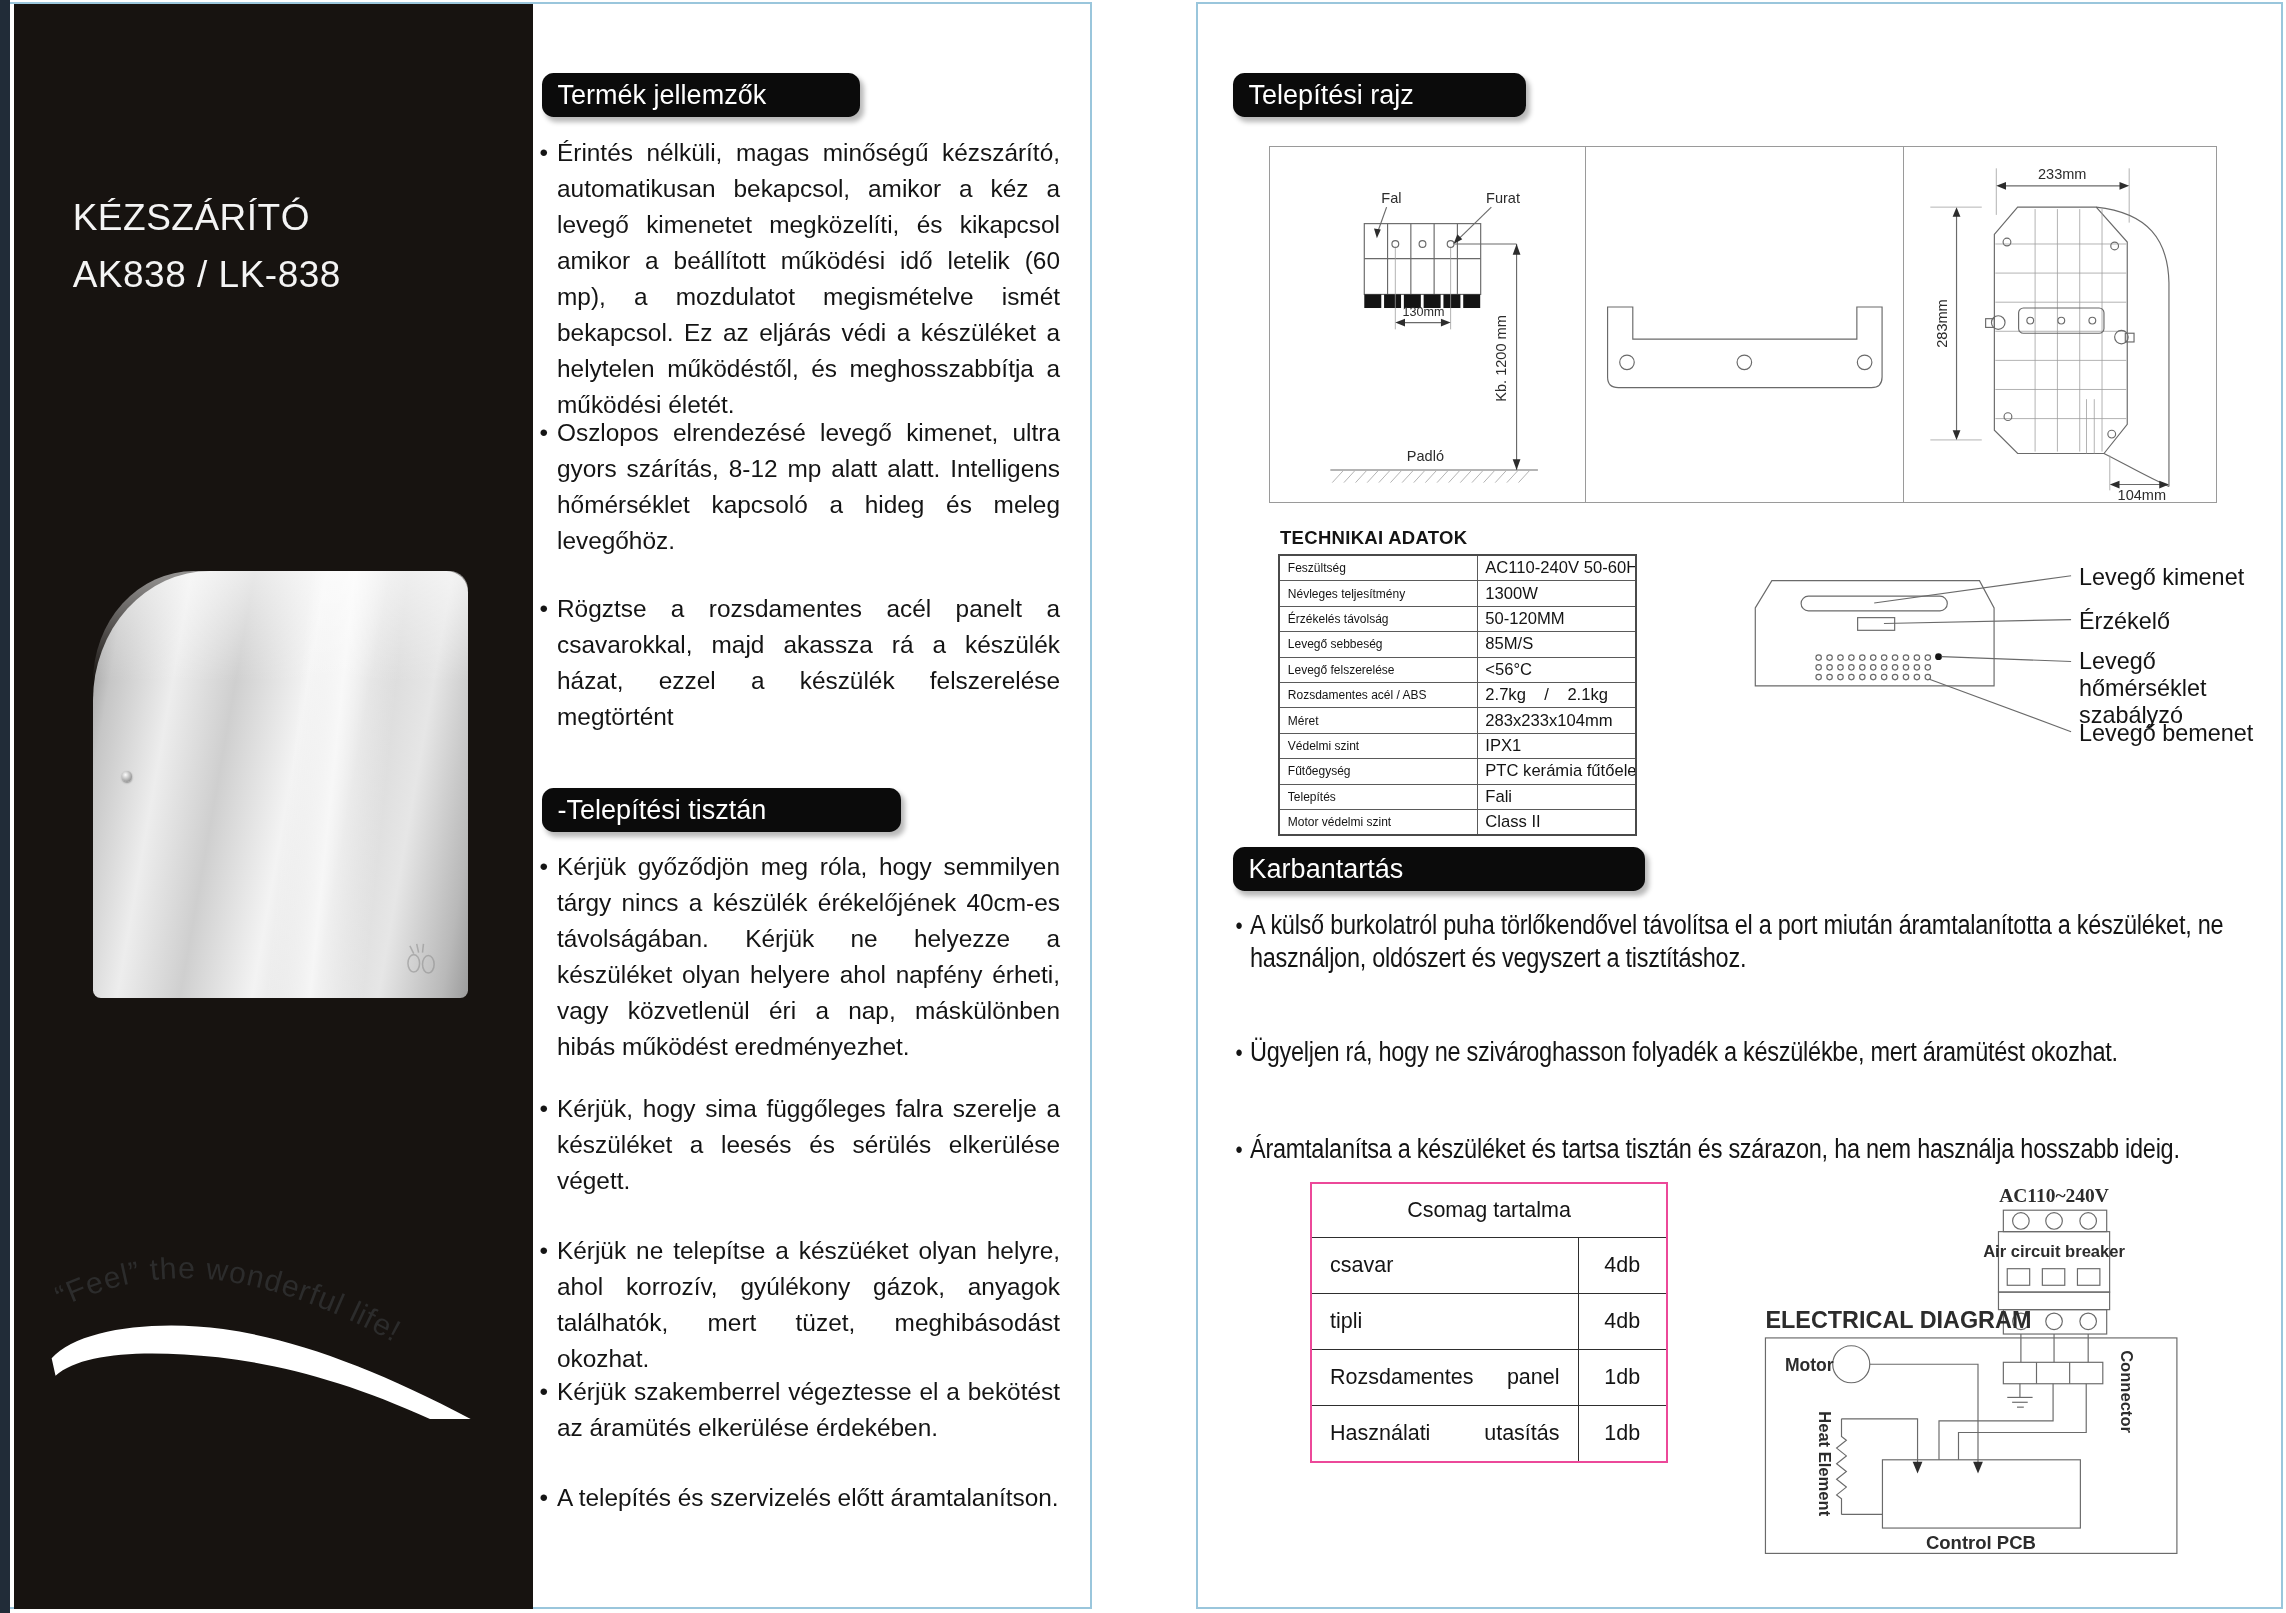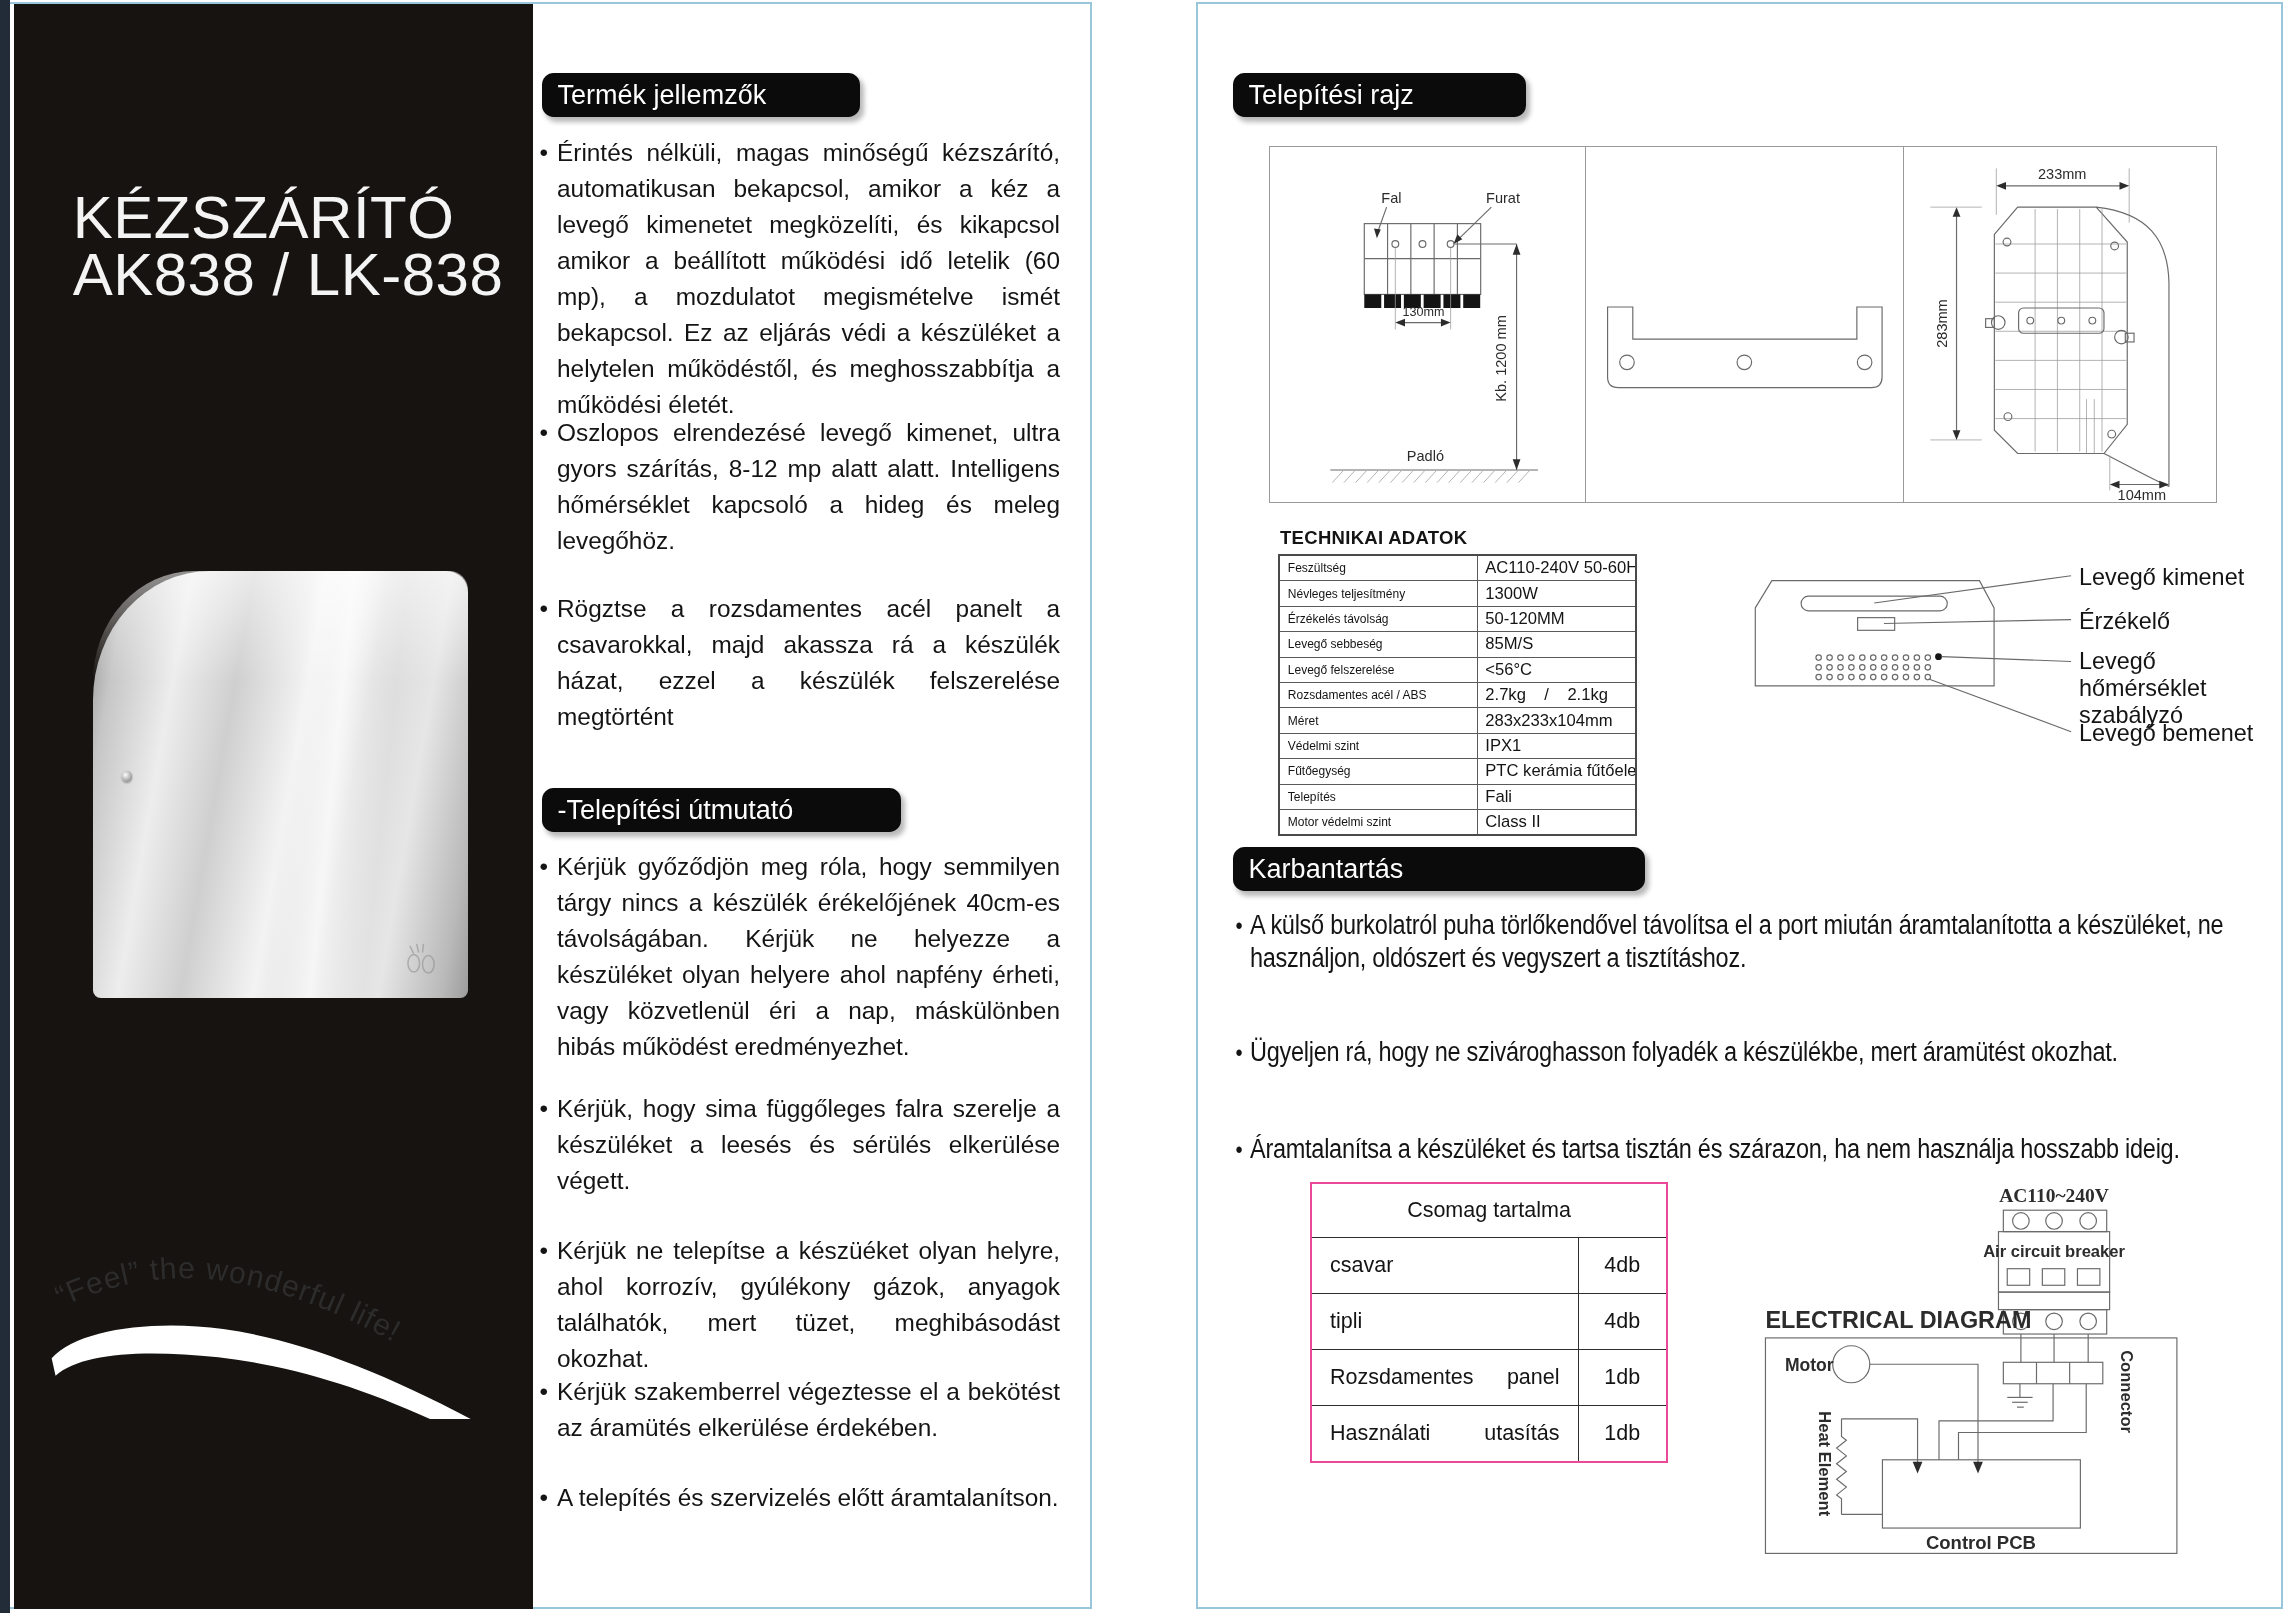--- a/index.html
+++ b/index.html
@@ -4,21 +4,21 @@
 <style>
   html,body{margin:0;padding:0;background:#ffffff;}
   .canvas{position:relative;width:2287px;height:1613px;background:#fff;overflow:hidden;
           font-family:"Liberation Sans",sans-serif;color:#141414;}
   .abs{position:absolute;}
   .page{position:absolute;top:2px;height:1607px;border:2px solid #9ac6dc;box-sizing:border-box;background:#fff;}
   #pageL{left:5.9px;width:1086px;}
   #pageR{left:1196px;width:1087px;}
   .edge{position:absolute;left:0;top:0;width:9.8px;height:1613px;background:#212c38;}
   .sidebar{position:absolute;left:13.7px;top:3.9px;width:519px;height:1605px;background:#171310;}
-  .side-title{position:absolute;left:59px;top:185px;color:#f4f4f4;font-size:60px;line-height:57px;letter-spacing:0.5px;}
+  .side-title{position:absolute;left:59px;top:185px;color:#f4f4f4;font-size:37px;line-height:57px;letter-spacing:0.5px;}
   
   .dryer{position:absolute;left:93px;top:571px;width:375px;height:427px;
     background:linear-gradient(100deg,#8f8f8f 0%,#c6c6c6 8%,#ededed 22%,#cfcfcf 36%,#f3f3f3 52%,#d8d8d8 66%,#e6e6e6 80%,#b9b9b9 94%,#9c9c9c 100%);
     border-radius:117px 21.5px 7.8px 7.8px / 129px 21.5px 7.8px 7.8px;}
   .dryer:before{content:"";position:absolute;left:52%;top:0;width:26%;height:100%;
     background:linear-gradient(90deg,rgba(255,255,255,0) 0%,rgba(255,255,255,.75) 45%,rgba(255,255,255,0) 100%);
     transform:skewX(-6deg);}
   .dryer:after{content:"";position:absolute;left:0;top:0;width:100%;height:26%;
     background:linear-gradient(180deg,rgba(255,255,255,.55),rgba(255,255,255,0));
     border-radius:117px 21.5px 0 0 / 129px 21.5px 0 0;}
@@ -97,21 +97,21 @@
   </div>
 
   <div class="badge" style="left:542px;top:73px;width:318px;">
     <span>Termék jellemzők</span>
   </div>
   <p class="para" style="top:135px;">Érintés nélküli, magas minőségű kézszárító, automatikusan bekapcsol, amikor a kéz a levegő kimenetet megközelíti, és kikapcsol amikor a beállított működési idő letelik (60 mp), a mozdulatot megismételve ismét bekapcsol. Ez az eljárás védi a készüléket a helytelen működéstől, és meghosszabbítja a működési életét.</p>
   <p class="para" style="top:415px;">Oszlopos elrendezésé levegő kimenet, ultra gyors szárítás, 8-12 mp alatt alatt. Intelligens hőmérséklet kapcsoló a hideg és meleg levegőhöz.</p>
   <p class="para" style="top:591px;">Rögztse a rozsdamentes acél panelt a csavarokkal, majd akassza rá a készülék házat, ezzel a készülék felszerelése megtörtént</p>
 
   <div class="badge" style="left:542px;top:788px;width:359px;">
-    <span>-Telepítési útmutató</span>
+    <span>-Telepítési tisztán</span>
   </div>
   <p class="para" style="top:849px;">Kérjük győződjön meg róla, hogy semmilyen tárgy nincs a készülék érékelőjének 40cm-es távolságában. Kérjük ne helyezze a készüléket olyan helyere ahol napfény érheti, vagy közvetlenül éri a nap, máskülönben hibás működést eredményezhet.</p>
   <p class="para" style="top:1091px;">Kérjük, hogy sima függőleges falra szerelje a készüléket a leesés és sérülés elkerülése végett.</p>
   <p class="para" style="top:1233px;">Kérjük ne telepítse a készüéket olyan helyre, ahol korrozív, gyúlékony gázok, anyagok találhatók, mert tüzet, meghibásodást okozhat.</p>
   <p class="para" style="top:1374px;">Kérjük szakemberrel végeztesse el a bekötést az áramütés elkerülése érdekében.</p>
   <p class="para" style="top:1480px;">A telepítés és szervizelés előtt áramtalanítson.</p>
 
   <div class="page" id="pageR"></div>
 
   <div class="badge" style="left:1233px;top:73px;width:293px;">

